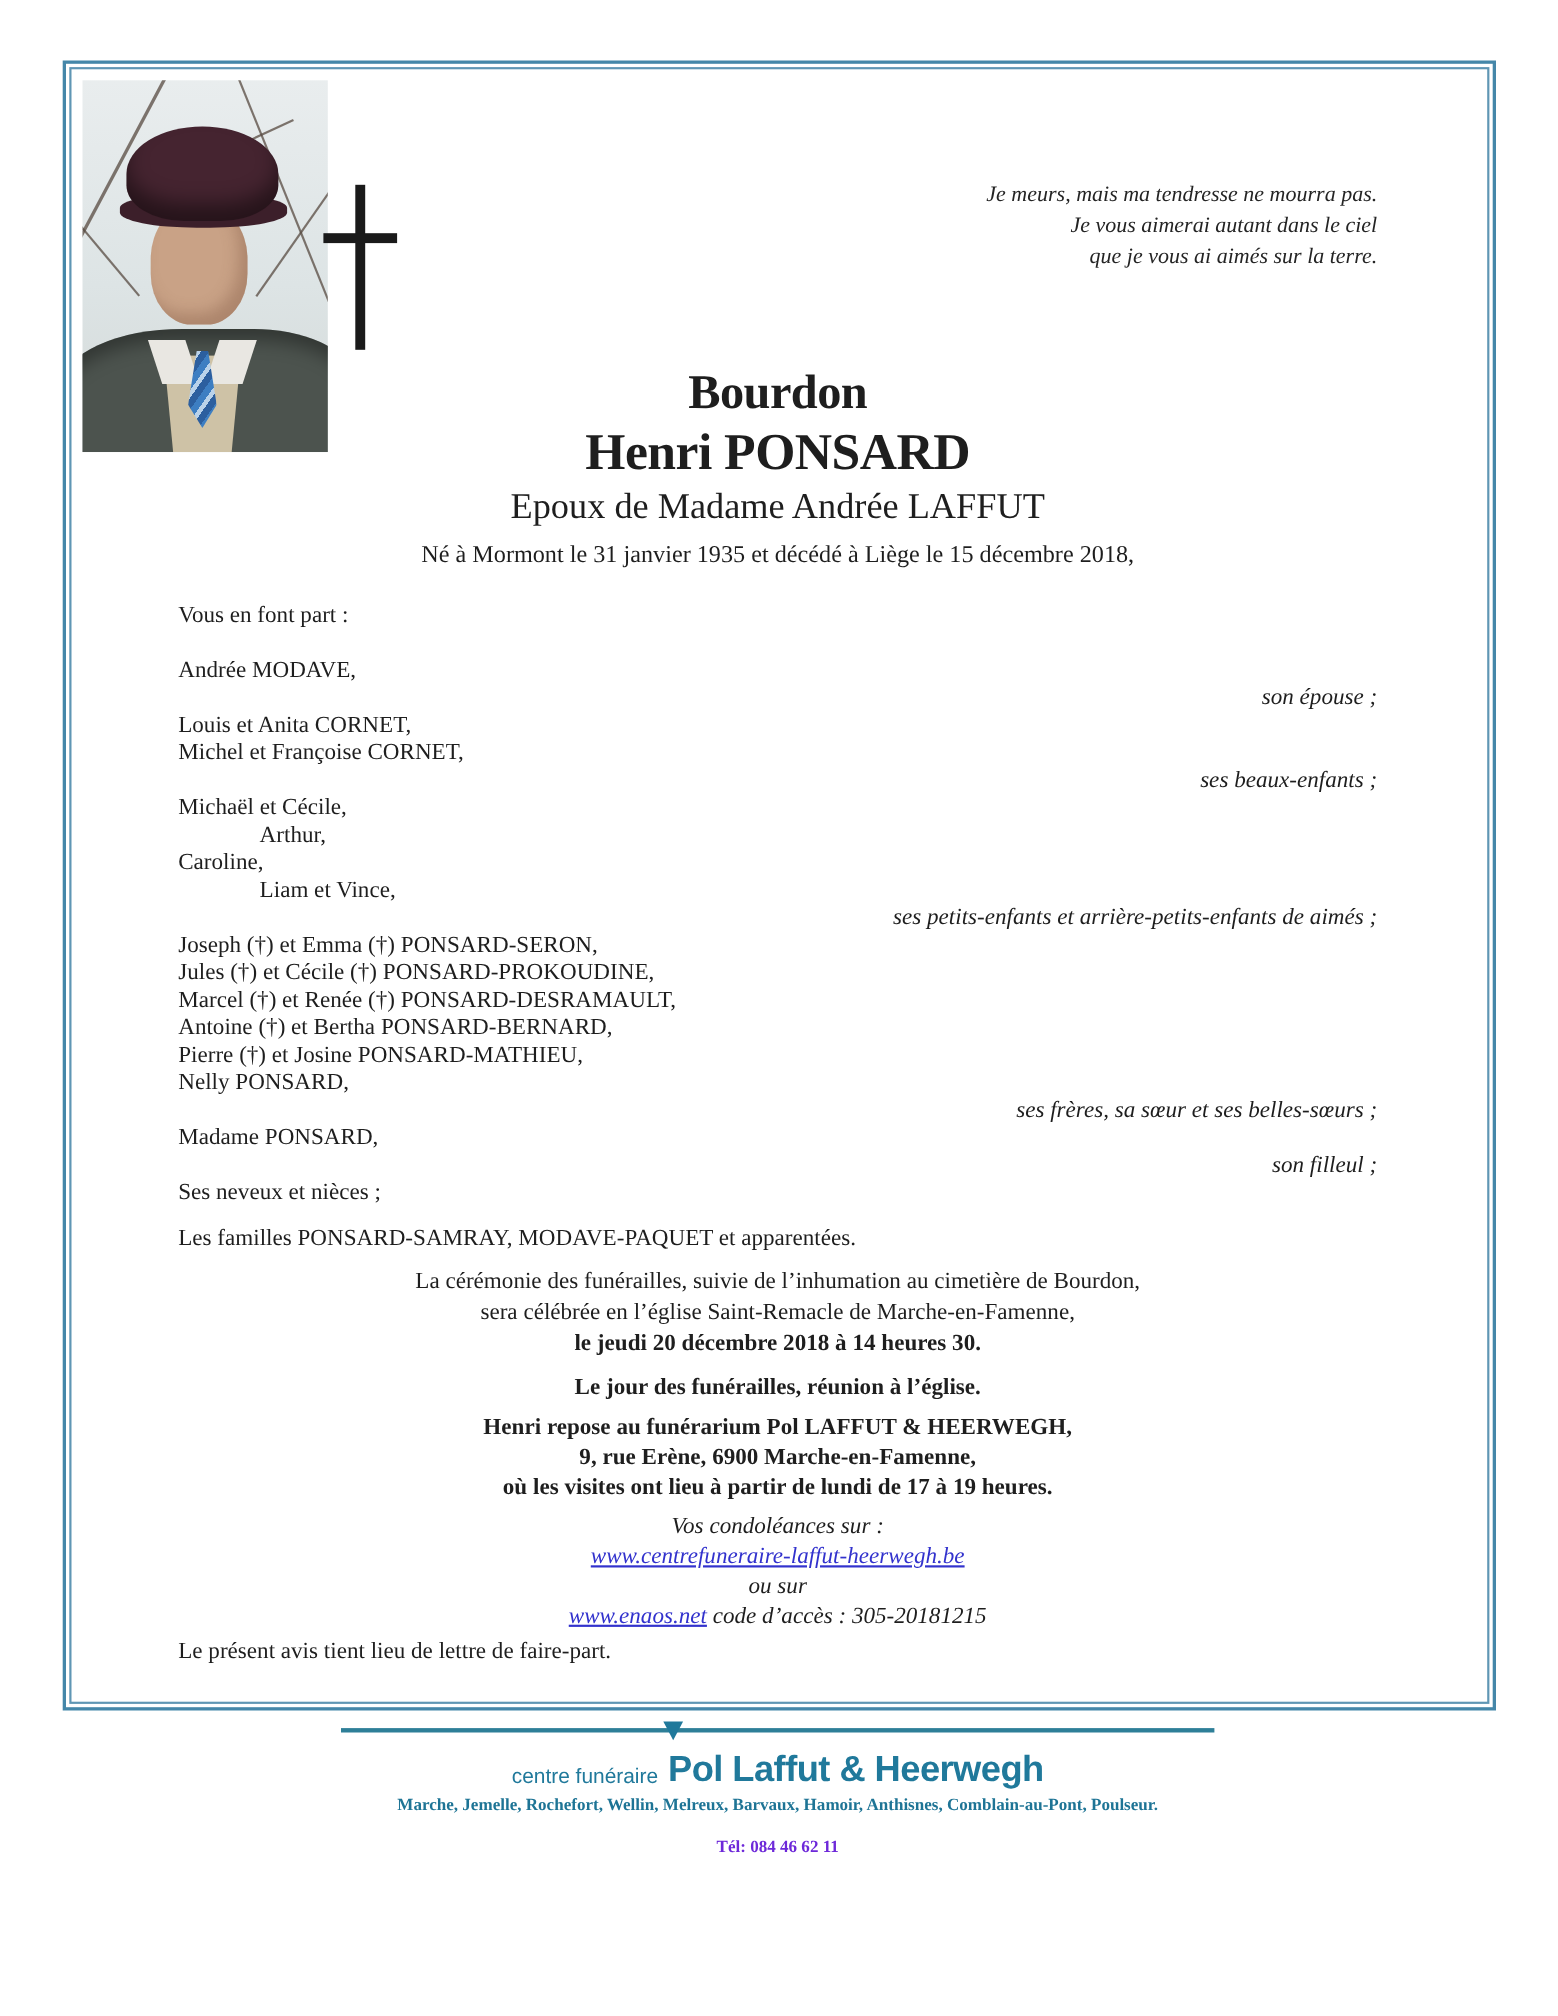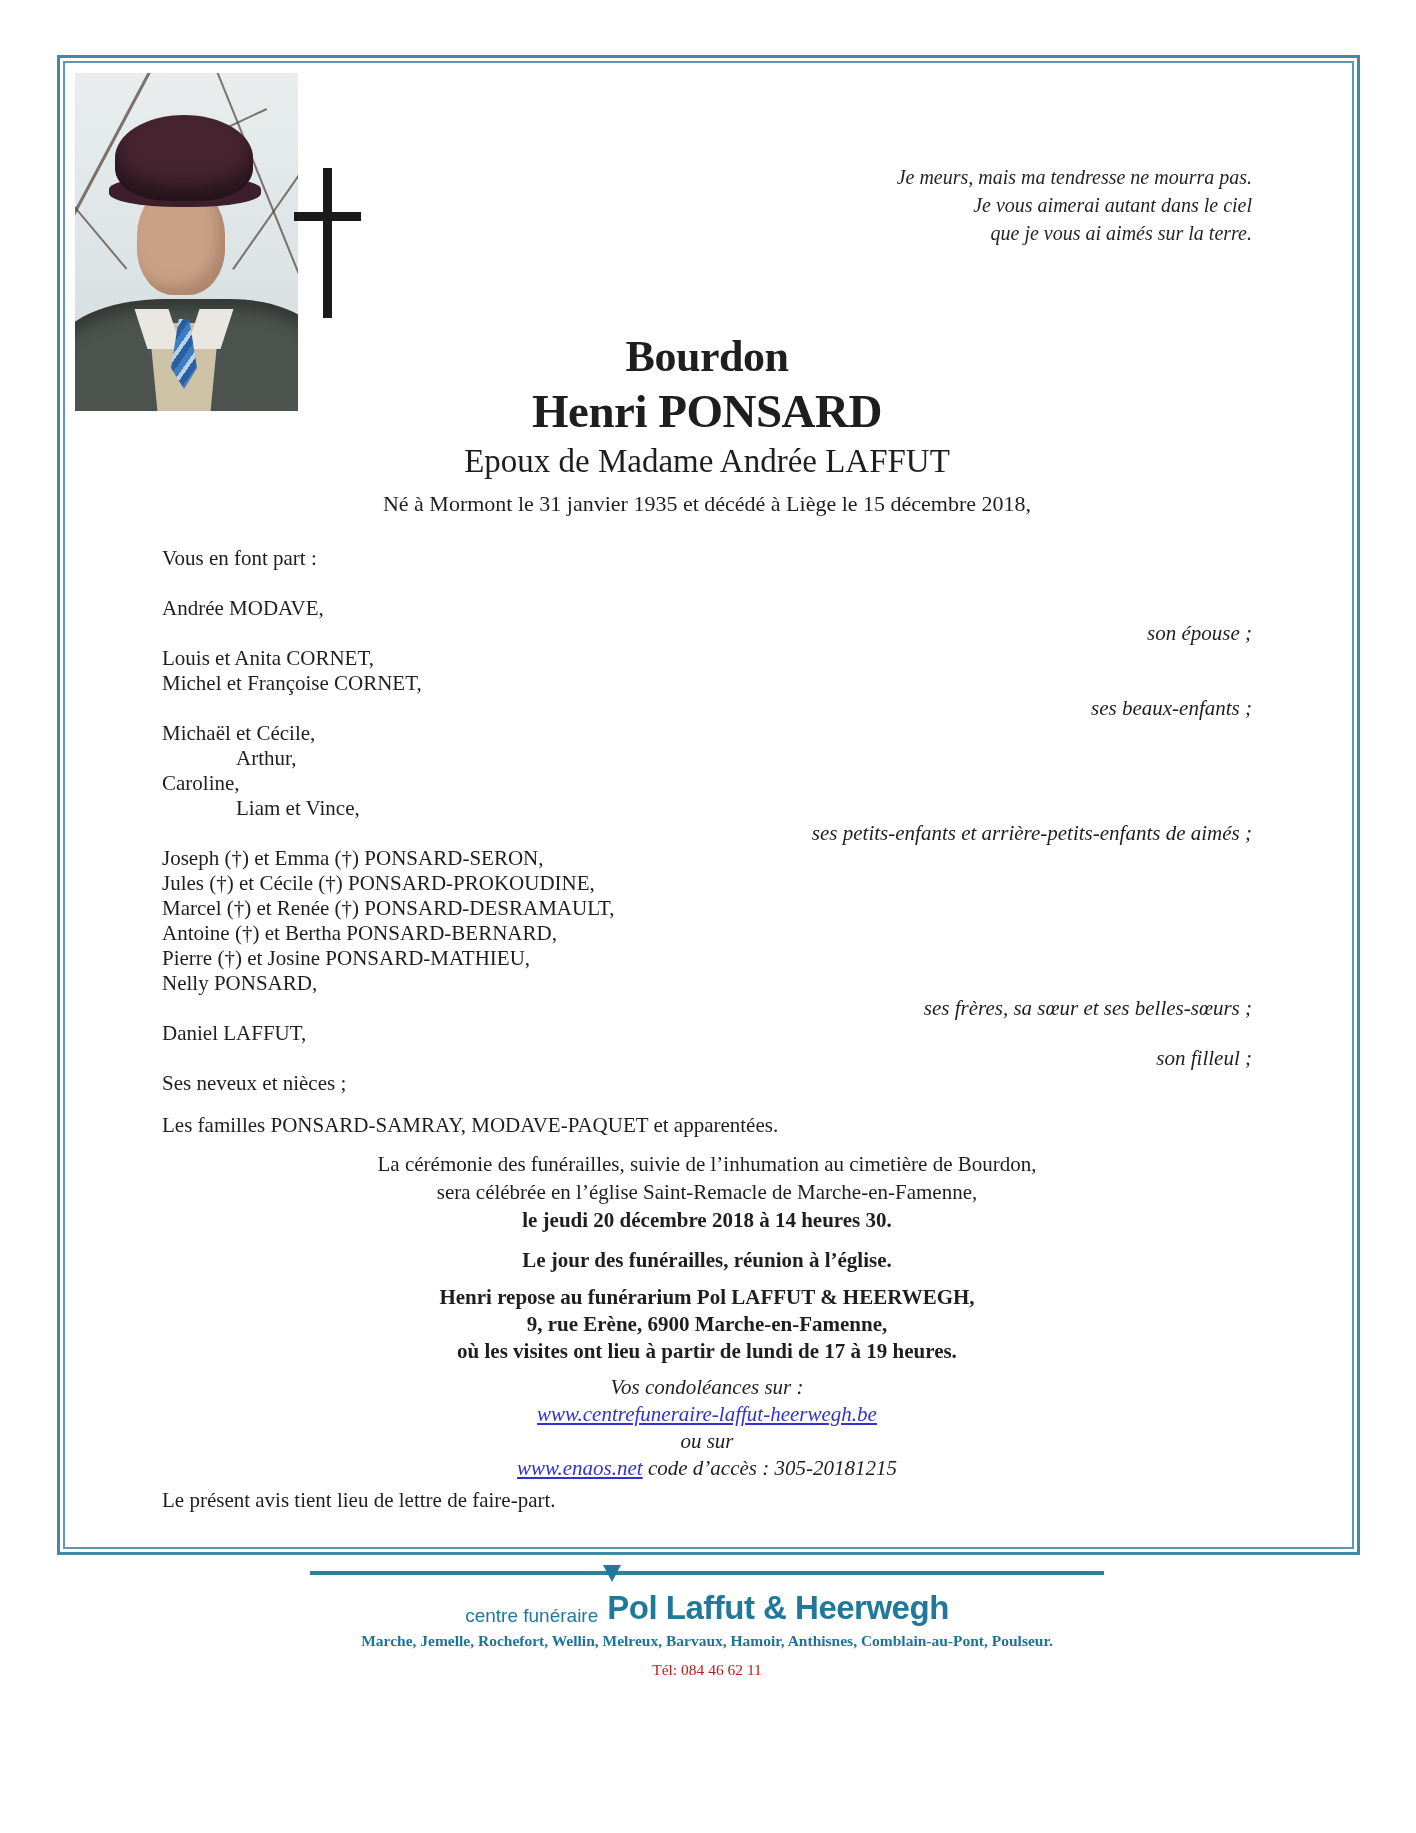--- a/index.html
+++ b/index.html
@@ -77,21 +77,21 @@
   .footer{margin-top:58px;text-align:center;}
   .rule{width:794px;height:4px;background:#2e7f98;margin:0 auto;}
   .brand{position:relative;display:flex;justify-content:center;align-items:flex-end;
     margin-top:14px;font-family:"Liberation Sans", sans-serif;color:#20799b;}
   .brand-prefix{font-size:19px;margin-right:9px;}
   .brand-name{font-size:33px;font-weight:bold;letter-spacing:-.5px;position:relative;}
   .tri{position:absolute;left:-4px;top:-24px;width:0;height:0;
     border-left:9px solid transparent;border-right:9px solid transparent;
     border-top:17px solid #20799b;}
   .cities{margin-top:4px;font-size:15.5px;font-weight:bold;color:#1e7495;line-height:19px;}
-  .phone{margin-top:10px;font-size:15.5px;font-weight:normal;color:#b91c1c;line-height:19px;}
+  .phone{margin-top:20px;font-size:15.5px;font-weight:bold;color:#6d28d9;line-height:19px;}
 </style>
 </head>
 <body>
 
 <div class="frame">
   <div class="frame-inner">
 
     <div class="photo">
       <div class="branch b1"></div>
       <div class="branch b2"></div>
@@ -157,21 +157,21 @@
           <div class="line member">Jules (†) et Cécile (†) PONSARD-PROKOUDINE,</div>
           <div class="line member">Marcel (†) et Renée (†) PONSARD-DESRAMAULT,</div>
           <div class="line member">Antoine (†) et Bertha PONSARD-BERNARD,</div>
           <div class="line member">Pierre (†) et Josine PONSARD-MATHIEU,</div>
           <div class="line member">Nelly PONSARD,</div>
           <div class="line relation">ses frères, sa sœur et ses belles-sœurs ;</div>
         </div>
 
 
         <div class="group">
-          <div class="line member">Daniel LAFFUT,</div>
+          <div class="line member">Madame PONSARD,</div>
           <div class="line relation">son filleul ;</div>
         </div>
 
         <div class="group">
           <div class="line member">Ses neveux et nièces ;</div>
         </div>
 
         <div class="line families-line">Les familles PONSARD-SAMRAY, MODAVE-PAQUET et apparentées.</div>
       </div>
 

